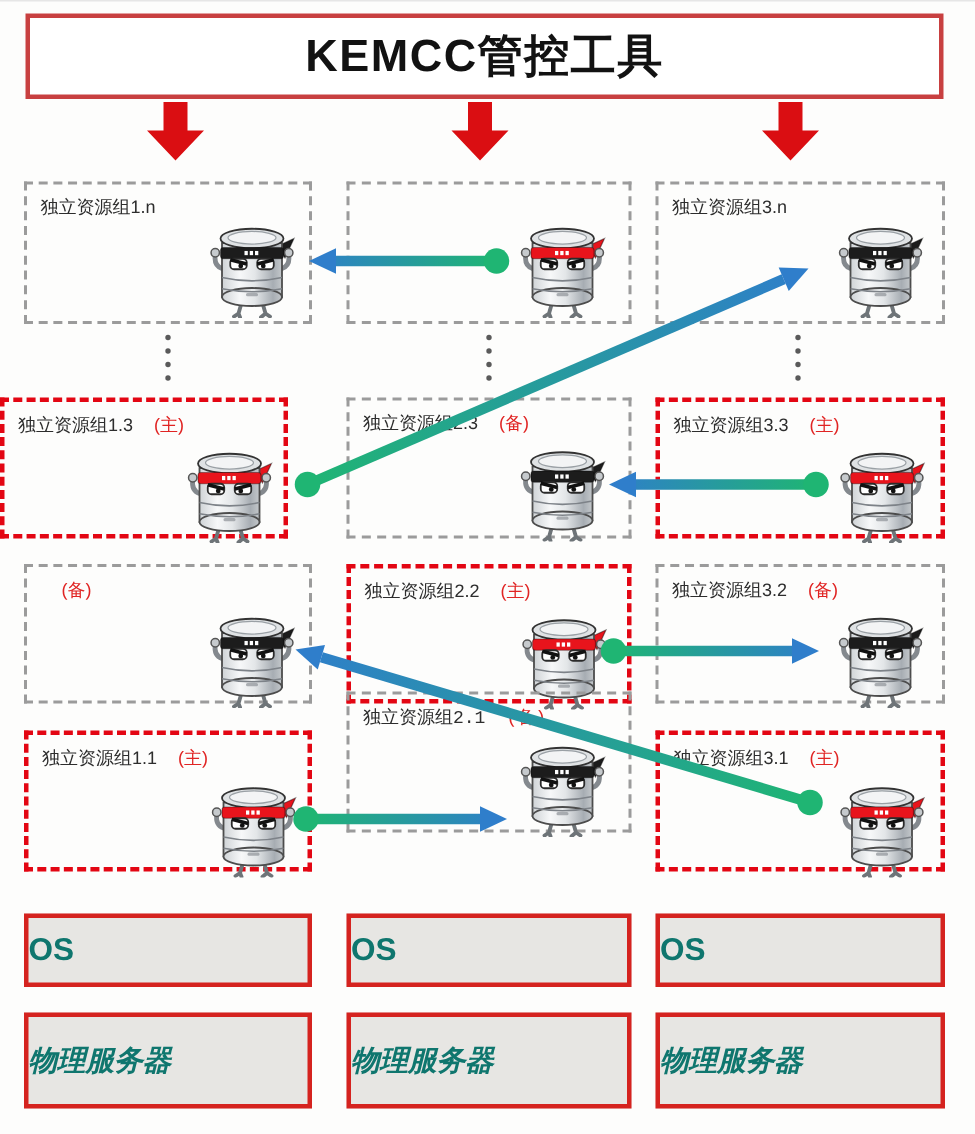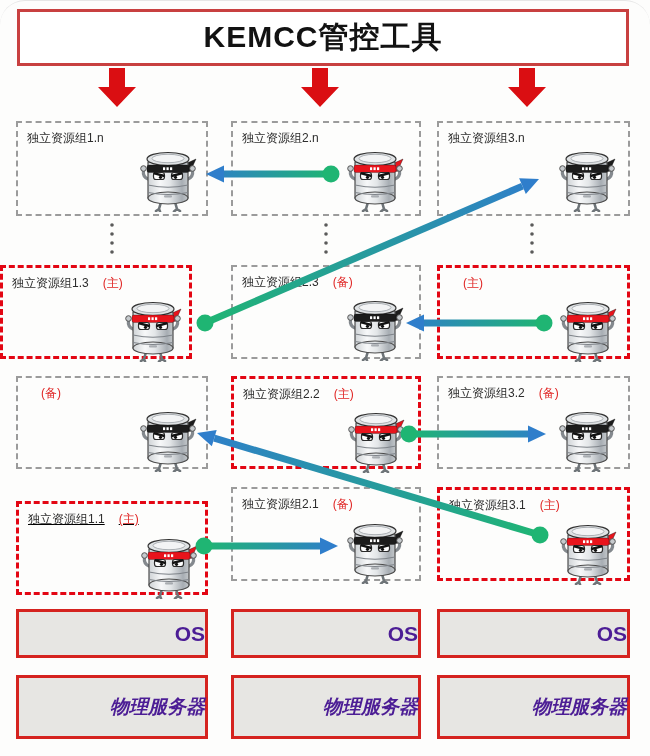--- a/index.html
+++ b/index.html
@@ -4,43 +4,43 @@
 <style>
   html,body{margin:0;padding:0;}
   body{
     width:650px;height:756px;
     background:#fdfdfc;
     font-family:"Liberation Sans",sans-serif;
     position:relative;
   }
   .canvas{
     position:relative;width:650px;height:756px;overflow:hidden;
-    border-top:1px solid #e6e6e6;box-sizing:border-box;border-radius:25px;
+    border-top:1px solid #e6e6e6;box-sizing:border-box;
   }
   
   .title-box{
     position:absolute;left:17px;top:8px;width:612px;height:57px;
     border:3px solid #c84040;background:#ffffff;box-sizing:border-box;
     display:flex;align-items:center;justify-content:center;z-index:2;
   }
   .title-box span{font-size:30px;font-weight:bold;color:#121212;letter-spacing:1px;}
   
   .gbox{position:absolute;box-sizing:border-box;z-index:1;background:transparent;}
   .gbox.gray{border:2px dashed #9b9b9b;}
   .gbox.red{border:3px dashed #e30613;}
   .glabel{display:flex;align-items:baseline;padding:7px 10px 0 9px;font-size:12px;color:#2d2d2d;white-space:nowrap;}
   .gname{font-weight:normal;}
   .grole{color:#e02423;margin-left:14px;}
   .mascot{position:absolute;}
   
   .bbox{
     position:absolute;box-sizing:border-box;
     border:3px solid #d5231f;background:#e7e6e3;
-    display:flex;align-items:center;justify-content:flex-end;
-    font-weight:bold;color:#4c1d95;z-index:1;
+    display:flex;align-items:center;justify-content:flex-start;
+    font-weight:bold;color:#0f766e;z-index:1;
   }
   .os{top:608px;height:49px;font-size:21px;}
   .srv{top:674px;height:64px;font-size:19px;font-style:italic;}
   .c1{left:16px;width:192px;}
   .c2{left:231px;width:190px;}
   .c3{left:437px;width:193px;}
   
   #overlay{position:absolute;left:0;top:0;width:650px;height:756px;z-index:5;pointer-events:none;}
 </style>
 </head>
@@ -79,24 +79,20 @@
     <rect x="14.5" y="26.5" width="11" height="7" rx="2.5" fill="#fff" stroke="#2b2b2b" stroke-width="1.2"></rect>
     <rect x="32.5" y="26.5" width="11" height="7" rx="2.5" fill="#fff" stroke="#2b2b2b" stroke-width="1.2"></rect>
     <path d="M14.5,27.2 L25.5,30" stroke="#111" stroke-width="2.4"></path>
     <path d="M43.5,27.2 L32.5,30" stroke="#111" stroke-width="2.4"></path>
     <circle cx="21.5" cy="31.3" r="1.6" fill="#111"></circle>
     <circle cx="36.5" cy="31.3" r="1.6" fill="#111"></circle>
     <rect x="25" y="49.3" width="8" height="2.2" rx="1" fill="#8d9297" opacity="0.7"></rect>
   </svg>
       </div>
       <div class="gbox gray" style="left: 231px; top: 120px; width: 190px; height: 95px;">
-        <div class="glabel">
-          <span class="gname">独立资源组2.n</span>
-          <span class="grole"></span>
-        </div>
         <svg class="mascot" style="left:113px;top:23px" width="58" height="66" viewBox="0 0 58 66">
     <polygon points="46,18 57,13 51,26" fill="#e8141c" stroke="rgba(0,0,0,0.45)" stroke-width="0.8"></polygon>
     <path d="M9,33 Q3.5,31 4.5,24" fill="none" stroke="#84898e" stroke-width="3.2" stroke-linecap="round"></path>
     <circle cx="4.5" cy="22.5" r="2.8" fill="#c6cacd" stroke="#555" stroke-width="1"></circle>
     <path d="M49,33 Q54.5,31 53.5,24" fill="none" stroke="#84898e" stroke-width="3.2" stroke-linecap="round"></path>
     <circle cx="53.5" cy="22.5" r="2.8" fill="#c6cacd" stroke="#555" stroke-width="1"></circle>
     <path d="M22,56 L20,63 M20,63 L17,65 M20,63 L21,65.5" fill="none" stroke="#6e7478" stroke-width="2.6" stroke-linecap="round"></path>
     <path d="M36,56 L38,63 M38,63 L35,65.5 M38,63 L41,65" fill="none" stroke="#6e7478" stroke-width="2.6" stroke-linecap="round"></path>
     <rect x="9" y="16" width="40" height="36" fill="url(#cylGrad)" stroke="#4c4c4c" stroke-width="1.2"></rect>
     <ellipse cx="29" cy="52" rx="20" ry="6" fill="url(#cylGrad)" stroke="#4c4c4c" stroke-width="1.2"></ellipse>
@@ -208,20 +204,21 @@
     <rect x="32.5" y="26.5" width="11" height="7" rx="2.5" fill="#fff" stroke="#2b2b2b" stroke-width="1.2"></rect>
     <path d="M14.5,27.2 L25.5,30" stroke="#111" stroke-width="2.4"></path>
     <path d="M43.5,27.2 L32.5,30" stroke="#111" stroke-width="2.4"></path>
     <circle cx="21.5" cy="31.3" r="1.6" fill="#111"></circle>
     <circle cx="36.5" cy="31.3" r="1.6" fill="#111"></circle>
     <rect x="25" y="49.3" width="8" height="2.2" rx="1" fill="#8d9297" opacity="0.7"></rect>
   </svg>
       </div>
       <div class="gbox red" style="left: 437px; top: 264px; width: 193px; height: 94px;">
         <div class="glabel">
+          <span class="gname">独立资源组3.3</span>
           <span class="grole">(主)</span>
         </div>
         <svg class="mascot" style="left:119px;top:28px" width="58" height="66" viewBox="0 0 58 66">
     <polygon points="46,18 57,13 51,26" fill="#e8141c" stroke="rgba(0,0,0,0.45)" stroke-width="0.8"></polygon>
     <path d="M9,33 Q3.5,31 4.5,24" fill="none" stroke="#84898e" stroke-width="3.2" stroke-linecap="round"></path>
     <circle cx="4.5" cy="22.5" r="2.8" fill="#c6cacd" stroke="#555" stroke-width="1"></circle>
     <path d="M49,33 Q54.5,31 53.5,24" fill="none" stroke="#84898e" stroke-width="3.2" stroke-linecap="round"></path>
     <circle cx="53.5" cy="22.5" r="2.8" fill="#c6cacd" stroke="#555" stroke-width="1"></circle>
     <path d="M22,56 L20,63 M20,63 L17,65 M20,63 L21,65.5" fill="none" stroke="#6e7478" stroke-width="2.6" stroke-linecap="round"></path>
     <path d="M36,56 L38,63 M38,63 L35,65.5 M38,63 L41,65" fill="none" stroke="#6e7478" stroke-width="2.6" stroke-linecap="round"></path>
@@ -332,21 +329,21 @@
     <path d="M9,46.5 Q29,50.5 49,46.5" fill="none" stroke="#7d8288" stroke-width="1"></path>
     <rect x="14.5" y="26.5" width="11" height="7" rx="2.5" fill="#fff" stroke="#2b2b2b" stroke-width="1.2"></rect>
     <rect x="32.5" y="26.5" width="11" height="7" rx="2.5" fill="#fff" stroke="#2b2b2b" stroke-width="1.2"></rect>
     <path d="M14.5,27.2 L25.5,30" stroke="#111" stroke-width="2.4"></path>
     <path d="M43.5,27.2 L32.5,30" stroke="#111" stroke-width="2.4"></path>
     <circle cx="21.5" cy="31.3" r="1.6" fill="#111"></circle>
     <circle cx="36.5" cy="31.3" r="1.6" fill="#111"></circle>
     <rect x="25" y="49.3" width="8" height="2.2" rx="1" fill="#8d9297" opacity="0.7"></rect>
   </svg>
       </div>
-      <div class="gbox red" style="left: 16px; top: 500px; width: 192px; height: 94px; text-decoration: underline;">
+      <div class="gbox red" style="left: 16px; top: 486px; width: 192px; height: 94px;">
         <div class="glabel">
           <span class="gname">独立资源组1.1</span>
           <span class="grole">(主)</span>
         </div>
         <svg class="mascot" style="left:121px;top:29px" width="58" height="66" viewBox="0 0 58 66">
     <polygon points="46,18 57,13 51,26" fill="#e8141c" stroke="rgba(0,0,0,0.45)" stroke-width="0.8"></polygon>
     <path d="M9,33 Q3.5,31 4.5,24" fill="none" stroke="#84898e" stroke-width="3.2" stroke-linecap="round"></path>
     <circle cx="4.5" cy="22.5" r="2.8" fill="#c6cacd" stroke="#555" stroke-width="1"></circle>
     <path d="M49,33 Q54.5,31 53.5,24" fill="none" stroke="#84898e" stroke-width="3.2" stroke-linecap="round"></path>
     <circle cx="53.5" cy="22.5" r="2.8" fill="#c6cacd" stroke="#555" stroke-width="1"></circle>
@@ -364,21 +361,21 @@
     <path d="M9,46.5 Q29,50.5 49,46.5" fill="none" stroke="#7d8288" stroke-width="1"></path>
     <rect x="14.5" y="26.5" width="11" height="7" rx="2.5" fill="#fff" stroke="#2b2b2b" stroke-width="1.2"></rect>
     <rect x="32.5" y="26.5" width="11" height="7" rx="2.5" fill="#fff" stroke="#2b2b2b" stroke-width="1.2"></rect>
     <path d="M14.5,27.2 L25.5,30" stroke="#111" stroke-width="2.4"></path>
     <path d="M43.5,27.2 L32.5,30" stroke="#111" stroke-width="2.4"></path>
     <circle cx="21.5" cy="31.3" r="1.6" fill="#111"></circle>
     <circle cx="36.5" cy="31.3" r="1.6" fill="#111"></circle>
     <rect x="25" y="49.3" width="8" height="2.2" rx="1" fill="#8d9297" opacity="0.7"></rect>
   </svg>
       </div>
-      <div class="gbox gray" style="left: 231px; top: 486px; width: 190px; height: 94px;">
+      <div class="gbox gray" style="left: 231px; top: 460px; width: 190px; height: 94px; font-family: Liberation Mono, monospace;">
         <div class="glabel">
           <span class="gname">独立资源组2.1</span>
           <span class="grole">(备)</span>
         </div>
         <svg class="mascot" style="left:113px;top:29px" width="58" height="66" viewBox="0 0 58 66">
     <polygon points="46,18 57,13 51,26" fill="#1c1c1c" stroke="rgba(0,0,0,0.45)" stroke-width="0.8"></polygon>
     <path d="M9,33 Q3.5,31 4.5,24" fill="none" stroke="#84898e" stroke-width="3.2" stroke-linecap="round"></path>
     <circle cx="4.5" cy="22.5" r="2.8" fill="#c6cacd" stroke="#555" stroke-width="1"></circle>
     <path d="M49,33 Q54.5,31 53.5,24" fill="none" stroke="#84898e" stroke-width="3.2" stroke-linecap="round"></path>
     <circle cx="53.5" cy="22.5" r="2.8" fill="#c6cacd" stroke="#555" stroke-width="1"></circle>

